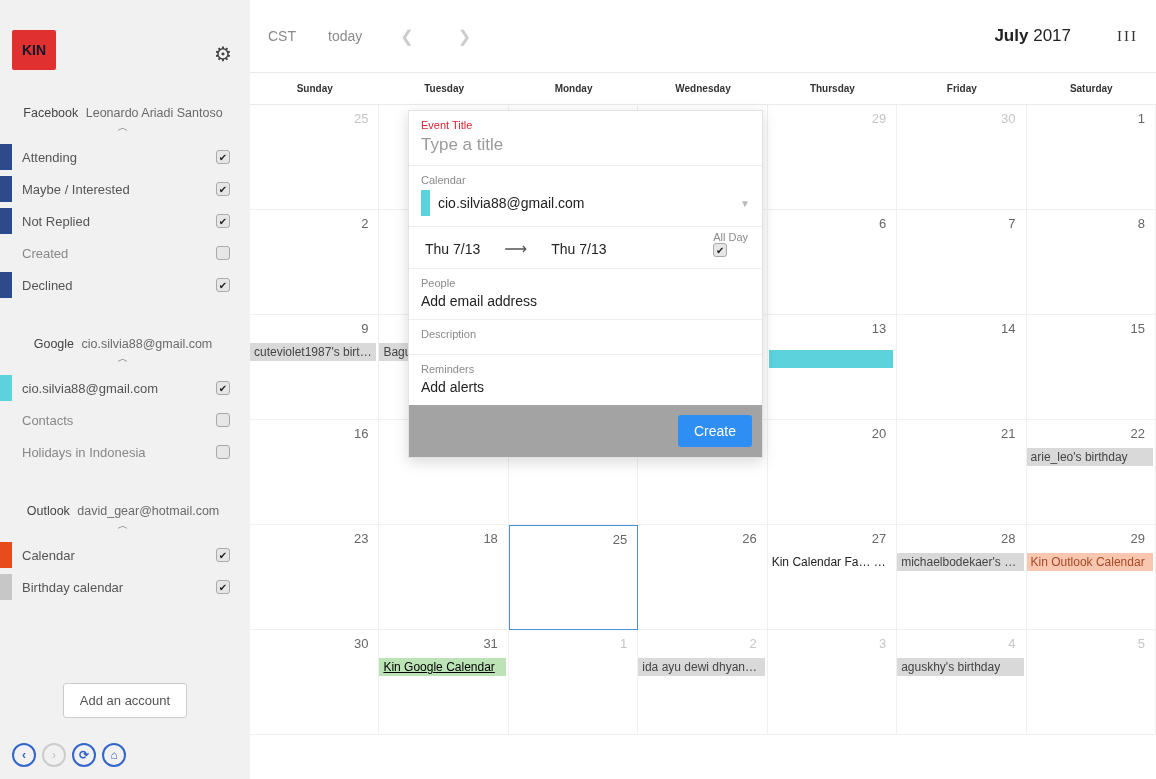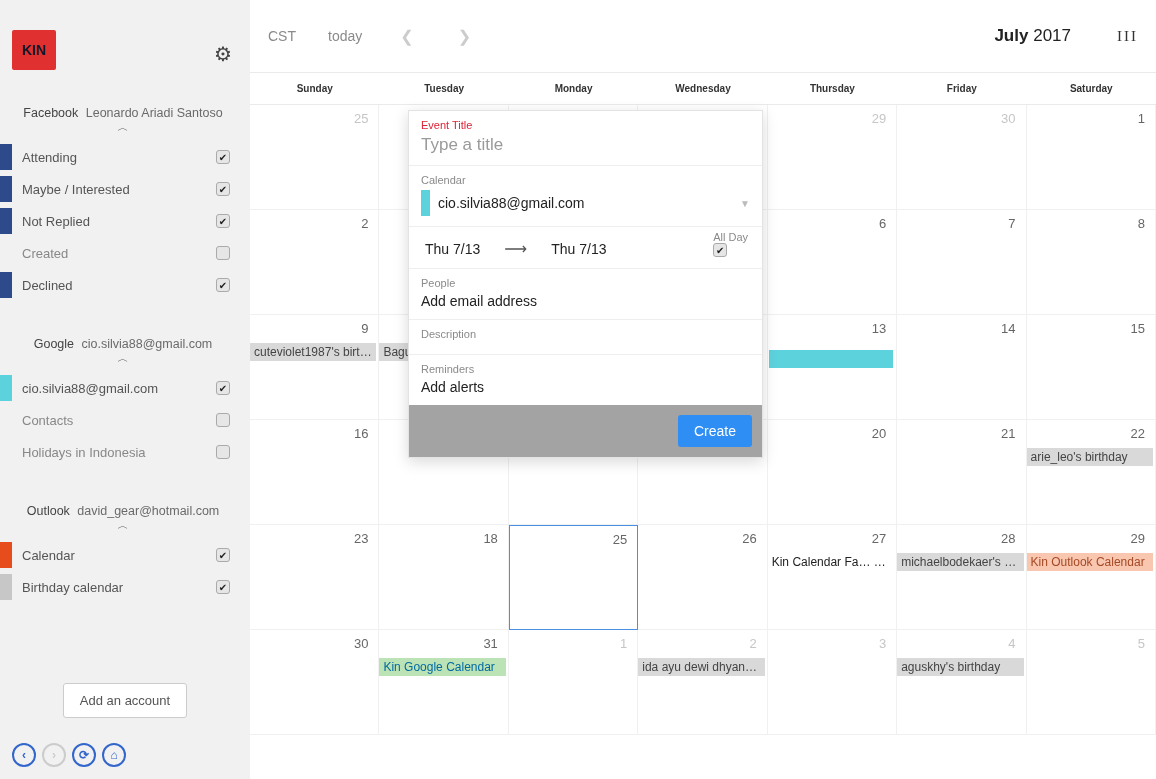--- a/index.html
+++ b/index.html
@@ -52,21 +52,21 @@
   
   
   .grid { display:grid; grid-template-columns: repeat(7,1fr); grid-template-rows: repeat(6, 105px); }
   .cell { border-right:1px solid #f0f0f0; border-bottom:1px solid #f0f0f0; position:relative; overflow:hidden; }
   .cell .dn { position:absolute; top:6px; right:10px; font-size:13px; color:#666; }
   .cell .dn.dim { color:#c6c6c6; }
   .cell.sel { border:1px solid #4a90e2; }
   
   .evt { position:absolute; top:28px; left:0; right:2px; height:18px; line-height:18px; font-size:12px; padding:0 4px; white-space:nowrap; overflow:hidden; text-overflow:ellipsis; }
   .evt.gray  { background:#d9d9d9; color:#444; }
-  .evt.green { background:#bce3b6; color:#0369a1; }
+  .evt.green { background:#bce3b6; color:#000000;text-decoration:underline; }
   .evt.orange{ background:#f9c6b0; color:#a54a26; }
   .evt.time  { color:#222; background:transparent; }
   
   
   .popup { position:absolute; left:408px; top:110px; width:355px; background:#fff; border:1px solid #e3e3e3; box-shadow:0 4px 14px rgba(0,0,0,.15); }
   .popup .sec { padding:8px 12px 10px; border-bottom:1px solid #eee; }
   .popup .lbl { font-size:11px; color:#8a8a8a; margin-bottom:4px; }
   .popup .lbl.req { color:#d23; }
   .popup input.title { width:100%; border:none; font-size:17px; color:#888; outline:none; }
   .popup input.title::placeholder { color:#9a9a9a; }

